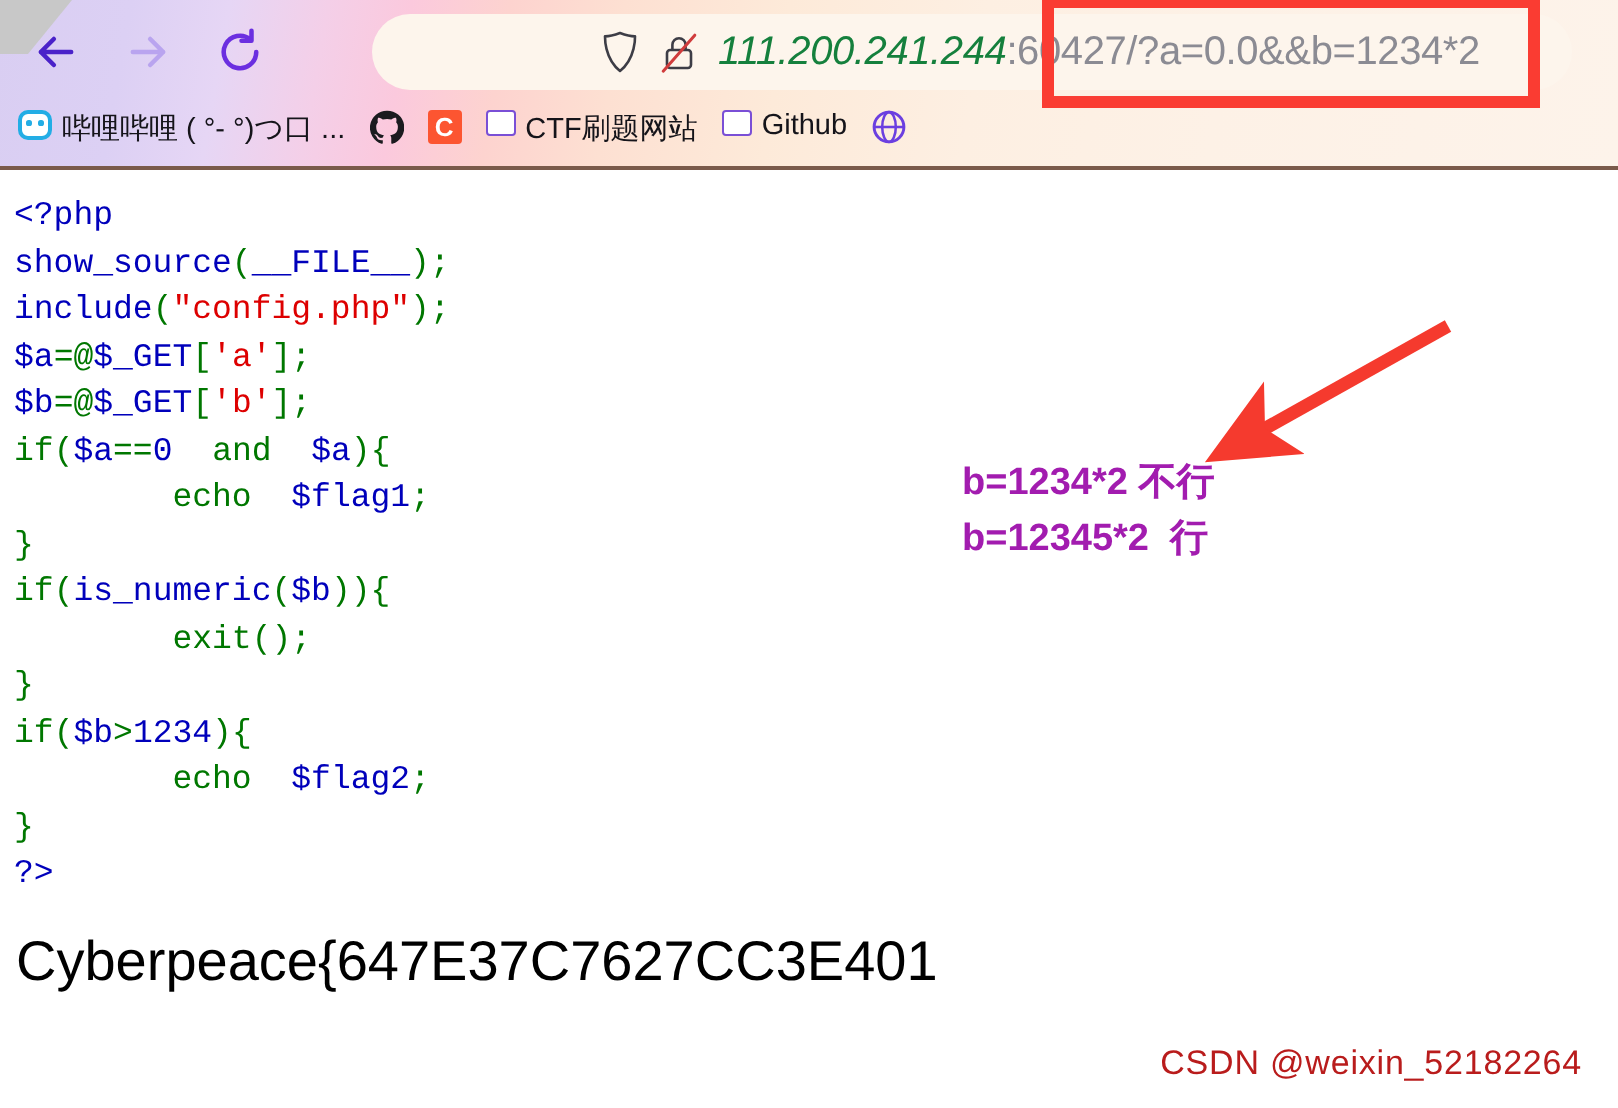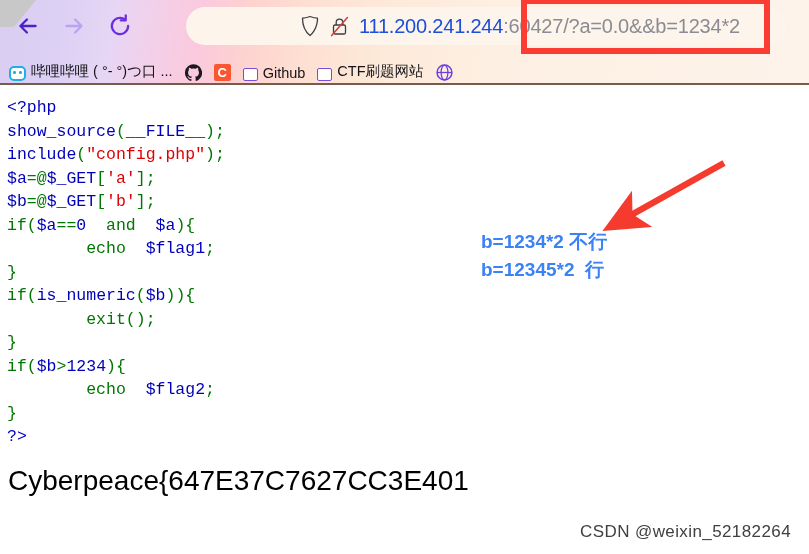--- a/index.html
+++ b/index.html
@@ -89,39 +89,39 @@
     margin-right: 10px;
     display: block;
   }
   .urlbar .shield-icon { margin-left: 100px; }
   .url-text {
     font-family: "Liberation Sans", sans-serif;
     font-size: 20px;
     white-space: nowrap;
     letter-spacing: -0.2px;
   }
-  .url-host { color: #1d4ed8; }
+  .url-host { color: #15803d; font-style: italic; }
   .url-rest { color: #8b8b93; margin-top: 27px; }
 
   
   .bookmarks {
     position: absolute;
     top: 52px;
     left: 0;
     width: 809px;
     height: 31px;
     display: flex;
     align-items: center;
     padding-left: 4px;
     box-sizing: border-box;
     overflow: hidden;
   }
   .bm {
     display: flex;
-    align-items: flex-end;
+    align-items: flex-start;
     height: 26px;
     padding: 0 5px;
     margin-right: 2px;
     border-radius: 4px;
     cursor: pointer;
     flex: 0 0 auto;
   }
   .bm-label {
     font-size: 14.5px;
     color: #15141a;
@@ -232,33 +232,33 @@
     z-index: 30;
     pointer-events: none;
   }
   .annot-text {
     position: absolute;
     left: 481px;
     top: 143px;
     font-family: "Liberation Sans", sans-serif;
     font-size: 19px;
     line-height: 28px;
-    color: #3b82f6;
+    color: #a21caf;
     font-weight: bold;
     white-space: pre;
     z-index: 25;
   }
 
   .watermark {
     position: absolute;
     right: 18px;
     bottom: 12px;
     font-family: "Liberation Sans", sans-serif;
     font-size: 17px;
-    color: #404040;
+    color: #b91c1c;
     letter-spacing: 0.4px;
     white-space: nowrap;
   }
 </style>
 </head>
 <body>
 
 <div class="browser-chrome">
   <div class="chrome-corner"></div>
 
@@ -308,26 +308,26 @@
         <path fill="#1b1b1f" d="M8 0.3a8 8 0 0 0-2.53 15.6c.4.07.55-.17.55-.38v-1.34c-2.23.48-2.7-1.07-2.7-1.07-.36-.93-.89-1.18-.89-1.18-.73-.5.06-.49.06-.49.8.06 1.23.83 1.23.83.72 1.23 1.88.87 2.34.67.07-.52.28-.88.5-1.08-1.78-.2-3.64-.89-3.64-3.95 0-.87.31-1.59.82-2.15-.08-.2-.36-1.02.08-2.12 0 0 .67-.21 2.2.82a7.6 7.6 0 0 1 4 0c1.53-1.03 2.2-.82 2.2-.82.44 1.1.16 1.92.08 2.12.51.56.82 1.28.82 2.15 0 3.07-1.87 3.75-3.65 3.95.29.25.54.73.54 1.48v2.2c0 .21.15.46.55.38A8 8 0 0 0 8 .3z"></path>
       </svg>
     </div>
 
     <div class="bm">
       <span class="ico-csdn bm-ico">C</span>
     </div>
 
     <div class="bm">
       <span class="ico-blank bm-ico"></span>
+      <span class="bm-label">CTF刷题网站</span>
+    </div>
+
+    <div class="bm">
+      <span class="ico-blank bm-ico"></span>
       <span class="bm-label">Github</span>
-    </div>
-
-    <div class="bm">
-      <span class="ico-blank bm-ico"></span>
-      <span class="bm-label">CTF刷题网站</span>
     </div>
 
     <div class="bm">
       <svg class="bm-ico" viewBox="0 0 16 16">
         <circle cx="8" cy="8" r="7" fill="none" stroke="#6b3fe0" stroke-width="1.4"></circle>
         <ellipse cx="8" cy="8" rx="3.2" ry="7" fill="none" stroke="#6b3fe0" stroke-width="1.2"></ellipse>
         <path d="M1 8 H15" stroke="#6b3fe0" stroke-width="1.2"></path>
       </svg>
       <span class="bm-label"></span>
     </div>

